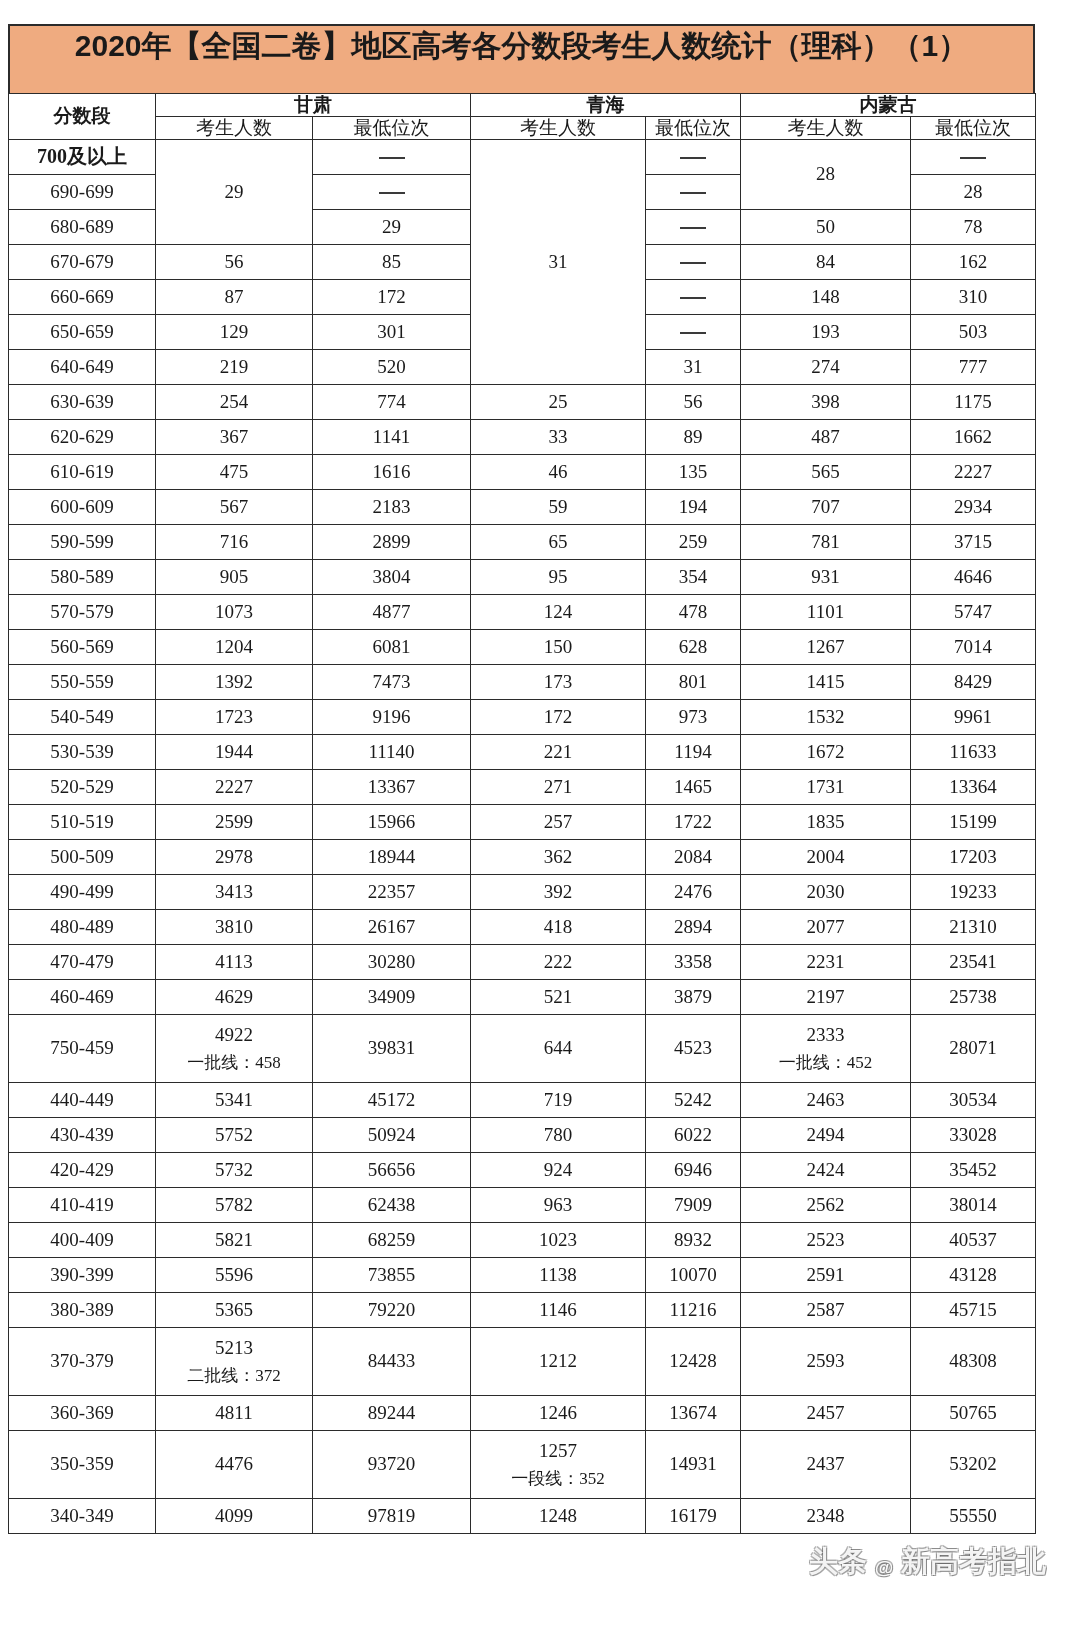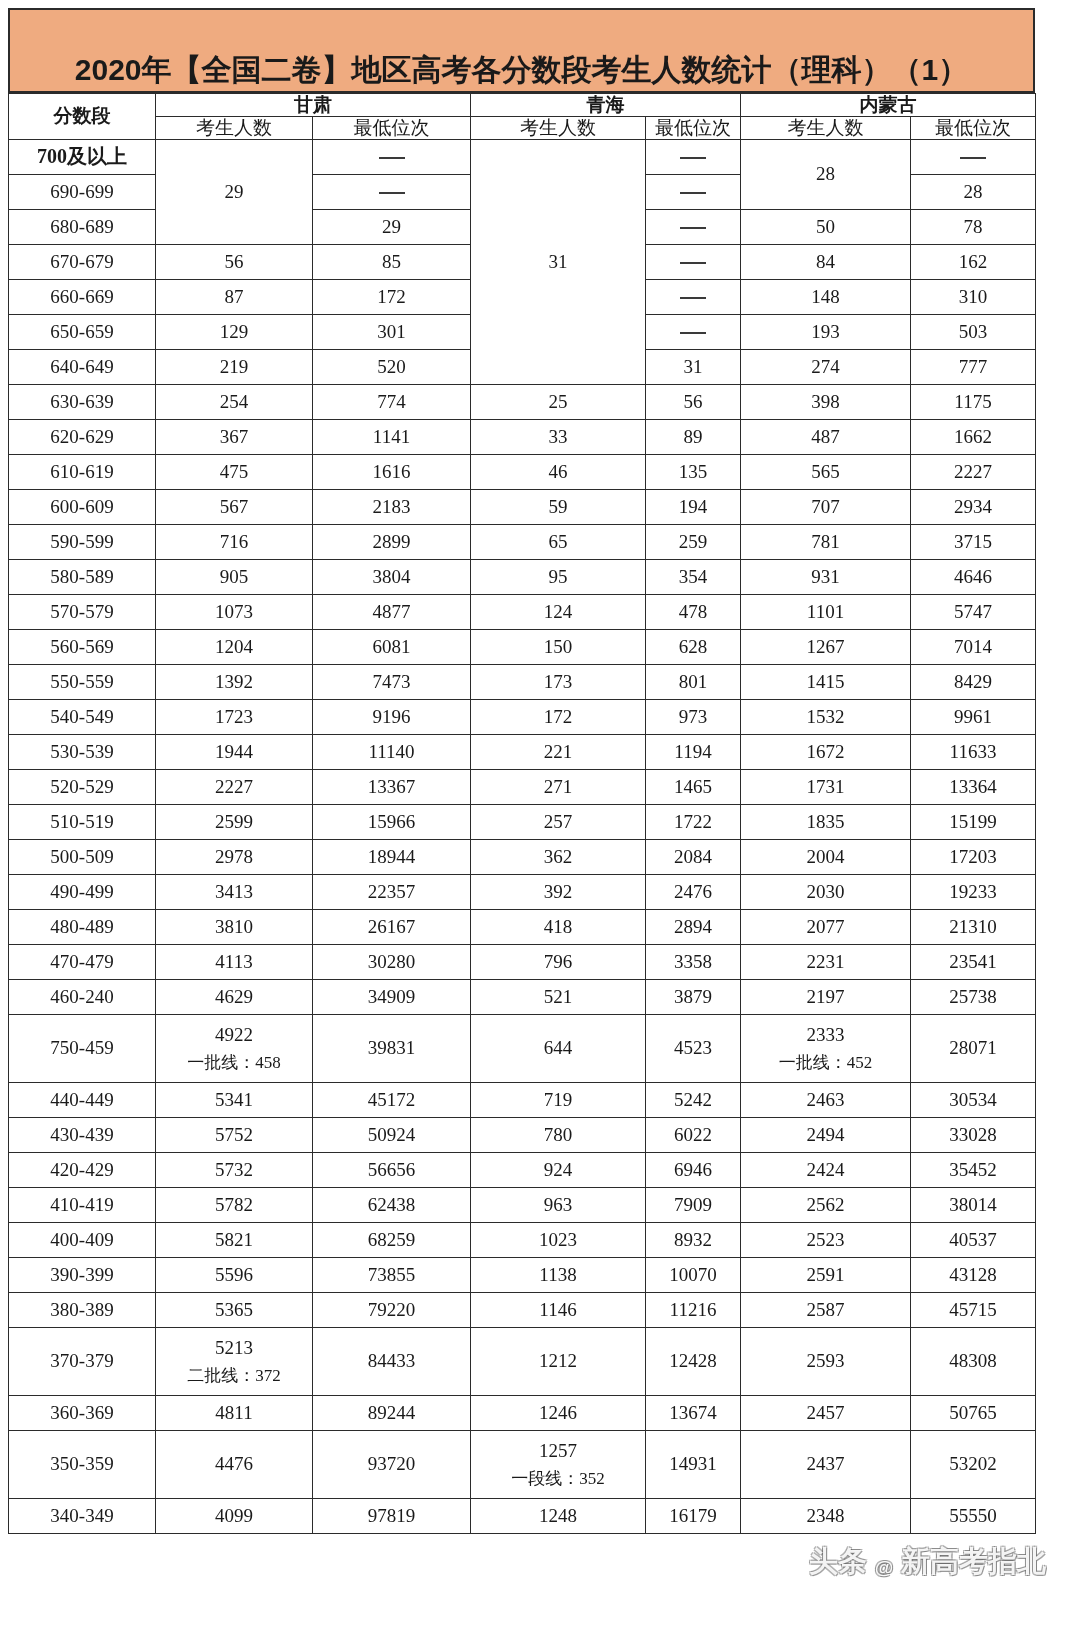--- a/index.html
+++ b/index.html
@@ -16,28 +16,28 @@
   #page {
     position: relative;
     width: 1080px;
     height: 1632px;
     background: #ffffff;
     box-sizing: border-box;
   }
   .title-bar {
     position: absolute;
     left: 8px;
-    top: 8px;
+    top: 24px;
     width: 1027px;
     height: 85px;
     background: #EFAB80;
     border: 2px solid #2b2b2b;
     box-sizing: border-box;
     display: flex;
-    align-items: flex-end;
+    align-items: flex-start;
     justify-content: center;
   }
   .title-text {
     font-family: "Liberation Sans", "DejaVu Sans", sans-serif;
     font-size: 30px;
     font-weight: bold;
     color: #1a1a1a;
     letter-spacing: 0px;
     white-space: nowrap;
   }
@@ -622,33 +622,33 @@
         <tr style="height: 35px;">
           <td class="score-cell">470-479</td>
           <td class="cnt">
             <div class="cellwrap">
               <span class="cell-main">4113</span>
             </div>
           </td>
           <td class="rank"><span>30280</span></td>
           <td class="cnt">
             <div class="cellwrap">
-              <span class="cell-main">796</span>
+              <span class="cell-main">222</span>
             </div>
           </td>
           <td class="rank"><span>3358</span></td>
           <td class="cnt">
             <div class="cellwrap">
               <span class="cell-main">2231</span>
             </div>
           </td>
           <td class="rank"><span>23541</span></td>
         </tr>
         <tr style="height: 35px;">
-          <td class="score-cell">460-240</td>
+          <td class="score-cell">460-469</td>
           <td class="cnt">
             <div class="cellwrap">
               <span class="cell-main">4629</span>
             </div>
           </td>
           <td class="rank"><span>34909</span></td>
           <td class="cnt">
             <div class="cellwrap">
               <span class="cell-main">521</span>
             </div>

